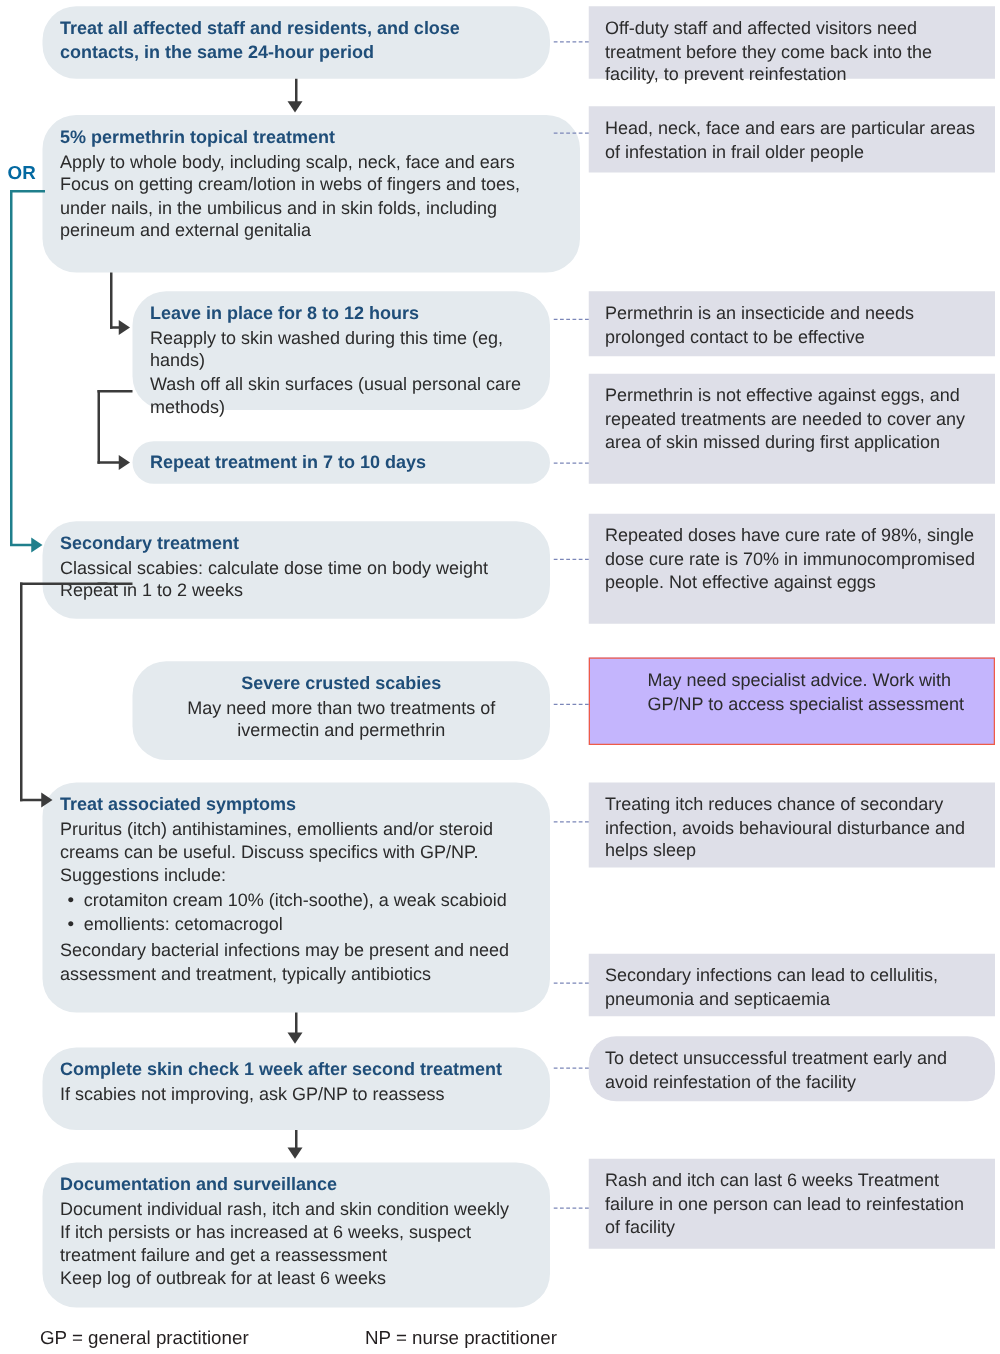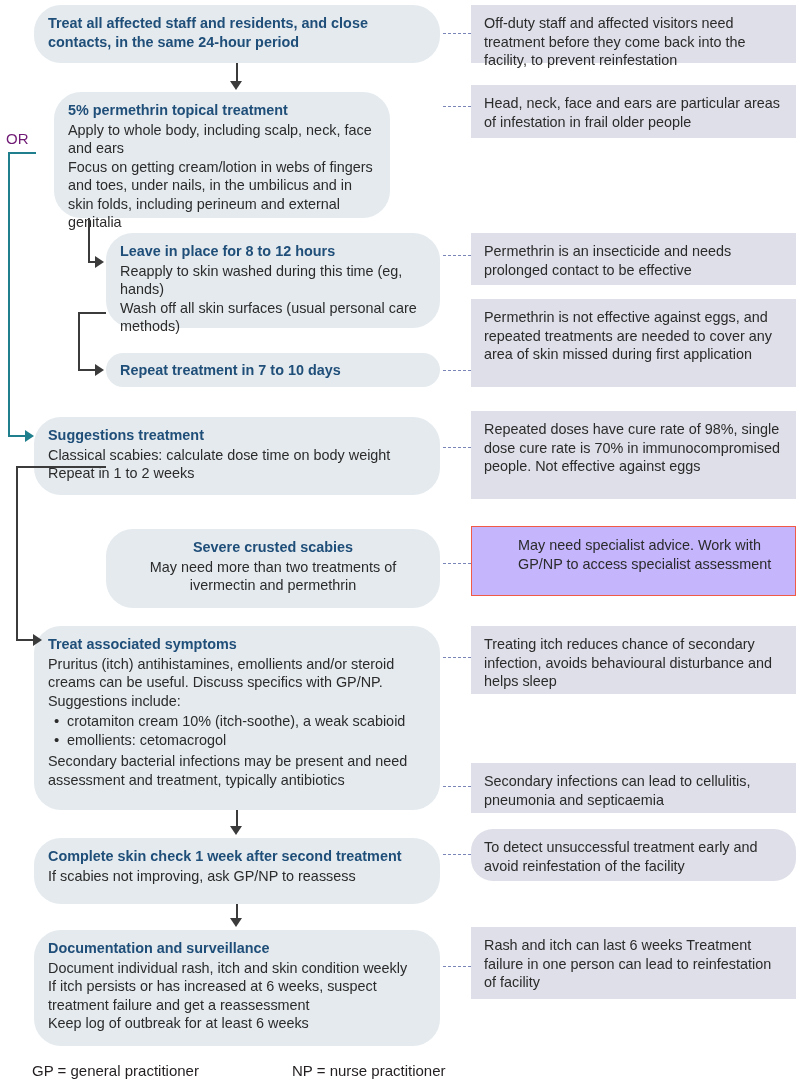--- a/index.html
+++ b/index.html
@@ -87,60 +87,60 @@
   .arrow-r.teal{border-left-color:#1f7f8c;}
 
   .dots{
     position:absolute;
     height:0;
     border-top:1.7px dashed #7b86b8;
   }
 
   .orlabel{
     position:absolute;
-    font-weight:normal;
+    font-weight:bold;
     font-size:15px;
-    color:#701a75;
+    color:#0369a1;
     letter-spacing:.2px;
     text-align:right;
   }
 
   .footnote{
     position:absolute;
     font-size:15px;
     color:#231f20;
   }
 </style>
 </head>
 <body>
 
 <div id="stage">
 
   <div class="node" style="left:34px; top:5px; width:406px; height:58px;">
     <span class="hd">Treat all affected staff and residents, and close contacts, in the same 24-hour period</span>
   </div>
 
-  <div class="node" style="left:34px; top:92px; width:336px; height:126px;margin-left:20px;">
+  <div class="node" style="left:34px; top:92px; width:430px; height:126px;">
     <span class="hd">5% permethrin topical treatment</span>
     <span class="ln">Apply to whole body, including scalp, neck, face and ears</span>
     <span class="ln">Focus on getting cream/lotion in webs of fingers and toes, under nails, in the umbilicus and in skin folds, including perineum and external genitalia</span>
   </div>
 
   <div class="node" style="left:106px; top:233px; width:334px; height:95px;">
     <span class="hd">Leave in place for 8 to 12 hours</span>
     <span class="ln">Reapply to skin washed during this time (eg, hands)</span>
     <span class="ln">Wash off all skin surfaces (usual personal care methods)</span>
   </div>
 
   <div class="node" style="left:106px; top:353px; width:334px; height:34px; padding-top:8px;">
     <span class="hd">Repeat treatment in 7 to 10 days</span>
   </div>
 
   <div class="node" style="left:34px; top:417px; width:406px; height:78px;">
-    <span class="hd">Suggestions treatment</span>
+    <span class="hd">Secondary treatment</span>
     <span class="ln">Classical scabies: calculate dose time on body weight</span>
     <span class="ln">Repeat in 1 to 2 weeks</span>
   </div>
 
   <div class="node" style="left:106px; top:529px; width:334px; height:79px;text-align:center;">
     <span class="hd">Severe crusted scabies</span>
     <span class="ln">May need more than two treatments of ivermectin and permethrin</span>
   </div>
 
   <div class="node" style="left:34px; top:626px; width:406px; height:184px;">

